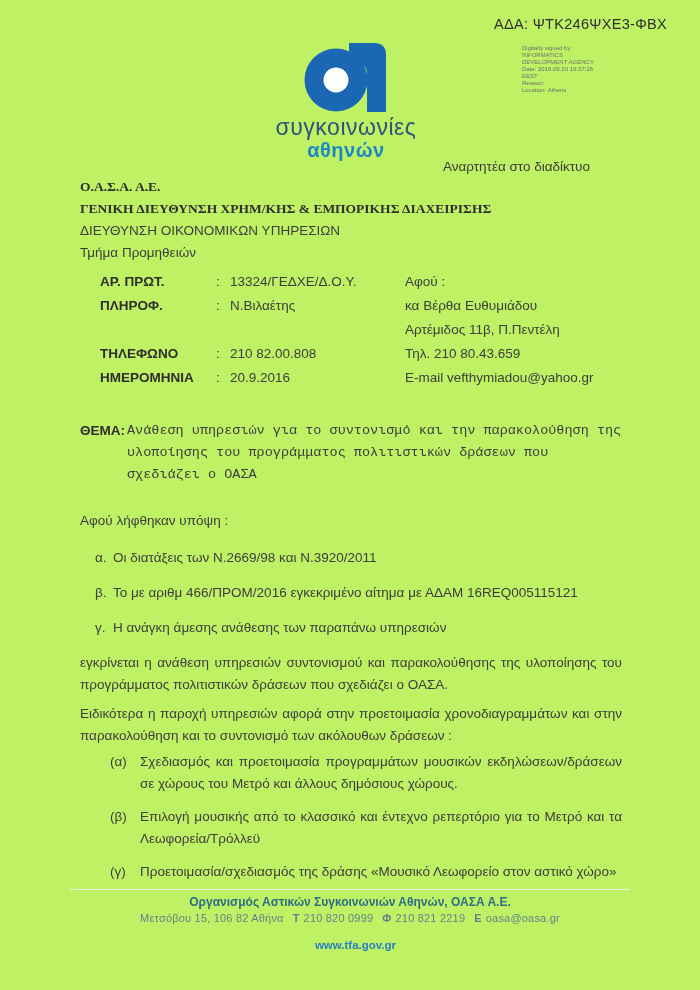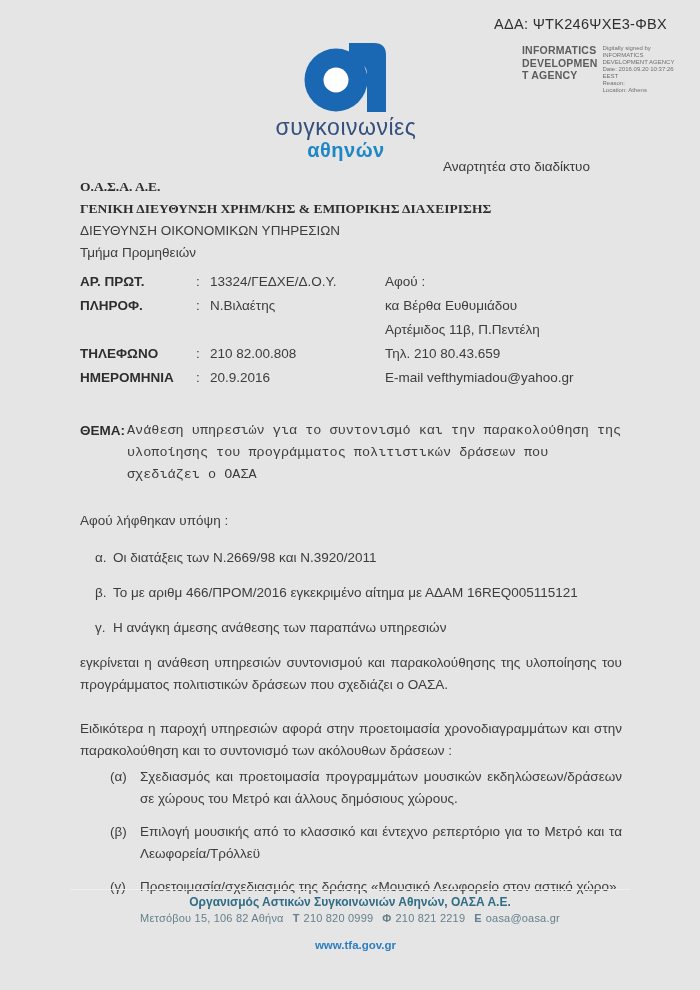--- a/index.html
+++ b/index.html
@@ -1,18 +1,18 @@
 <!DOCTYPE html>
 <html><head>
 <meta charset="utf-8">
 <style>
   html,body { margin:0; padding:0; background:#ffffff; }
   .page {
     position:relative; width:700px; height:990px; margin:0 auto;
-    background:#e5e5e5; font-family:"Liberation Sans", sans-serif;
+    background:#bef264; font-family:"Liberation Sans", sans-serif;
     color:#3d3d3d; overflow:hidden;
   }
   
   .ada { position:absolute; top:16px; right:33px; font-size:14.5px; color:#2f2f2f; letter-spacing:0.3px; }
 
   
   .logo-block { position:absolute; top:42px; left:252px; width:188px; text-align:center; }
   .logo-a { display:block; margin:0 auto; }
   .logo-line1 { font-size:23px; line-height:25px; letter-spacing:0.5px; margin-top:3px; }
   .logo-line2 { font-size:20px; line-height:21px; font-weight:bold; letter-spacing:0.5px; }
@@ -24,37 +24,37 @@
 
   .posted { position:absolute; top:159px; right:110px; font-size:13.5px; color:#3a3a3a; }
 
   
   .content { position:absolute; left:80px; top:176px; width:542px; font-size:13.5px; }
   .org-line { line-height:22px; }
   .b { font-weight:bold; color:#2e2e2e;font-family:Liberation Serif, serif; }
 
   .info-table { margin-top:6px; }
   .info-row { display:flex; line-height:24px; }
-  .info-row .lbl { width:116px; font-weight:bold; color:#2e2e2e; }
+  .info-row .lbl { width:116px; font-weight:bold; color:#2e2e2e;margin-left:20px; }
   .info-row .col { width:14px; }
   .info-row .val { width:175px; }
   .info-row .rcol { flex:1; }
 
   .subject { display:flex; margin-top:30px; }
   .subject .subj-label { font-weight:bold; color:#2e2e2e; width:47px; flex:none; line-height:22px; }
   .subject .subj-text { width:495px; line-height:22px;font-family:Liberation Mono, monospace; }
 
   .intro { margin-top:24px; line-height:21px; }
 
   .greek-list { margin-top:16px; }
   .greek-list .item { display:flex; margin-left:15px; margin-bottom:14px; line-height:21px; }
   .greek-list .marker { width:18px; flex:none; }
 
   .para { margin-top:6px; text-align:justify; line-height:22px; }
-  .para + .para { margin-top:22px; }
+  .para + .para { margin-top:7px; }
 
   .actions { margin-top:4px; margin-left:30px; }
   .actions .item { display:flex; margin-bottom:11px; line-height:22px; }
   .actions .marker { width:30px; flex:none; }
   .actions .txt { flex:1; text-align:justify; }
 
   
   .footer { position:absolute; left:0; right:0; top:889px; text-align:center; }
   .footer-rule { width:560px; margin:0 auto 4px auto; border-top:1px solid #f0eeec; }
   .footer-org { font-size:12px; font-weight:bold; line-height:16px; }
@@ -73,23 +73,20 @@
     <svg class="logo-a" width="84" height="70" viewBox="0 0 84 70">
       <circle cx="32" cy="38" r="31.5" fill="#1a67b3"></circle>
       <circle cx="32" cy="38" r="12.5" fill="#ffffff"></circle>
       <path d="M45,1 L70,1 Q82,1 82,13 L82,70 L63,70 L63,31 Q63,22.5 54,22.5 L45,22.5 Z" fill="#1a67b3"></path>
     </svg>
     <div class="logo-line1" style="color:#34507c">συγκοινωνίες</div>
     <div class="logo-line2" style="color:#1e87c5">αθηνών</div>
   </div>
 
   <div class="sig-block">
-    <div class="sig-bold">INFORMATICS
-DEVELOPMEN
-T AGENCY</div>
     <div class="sig-small">Digitally signed by
 INFORMATICS
 DEVELOPMENT AGENCY
 Date: 2016.09.20 10:37:26
 EEST
 Reason:
 Location: Athens</div>
   </div>
 
   <div class="posted">Αναρτητέα στο διαδίκτυο</div>

